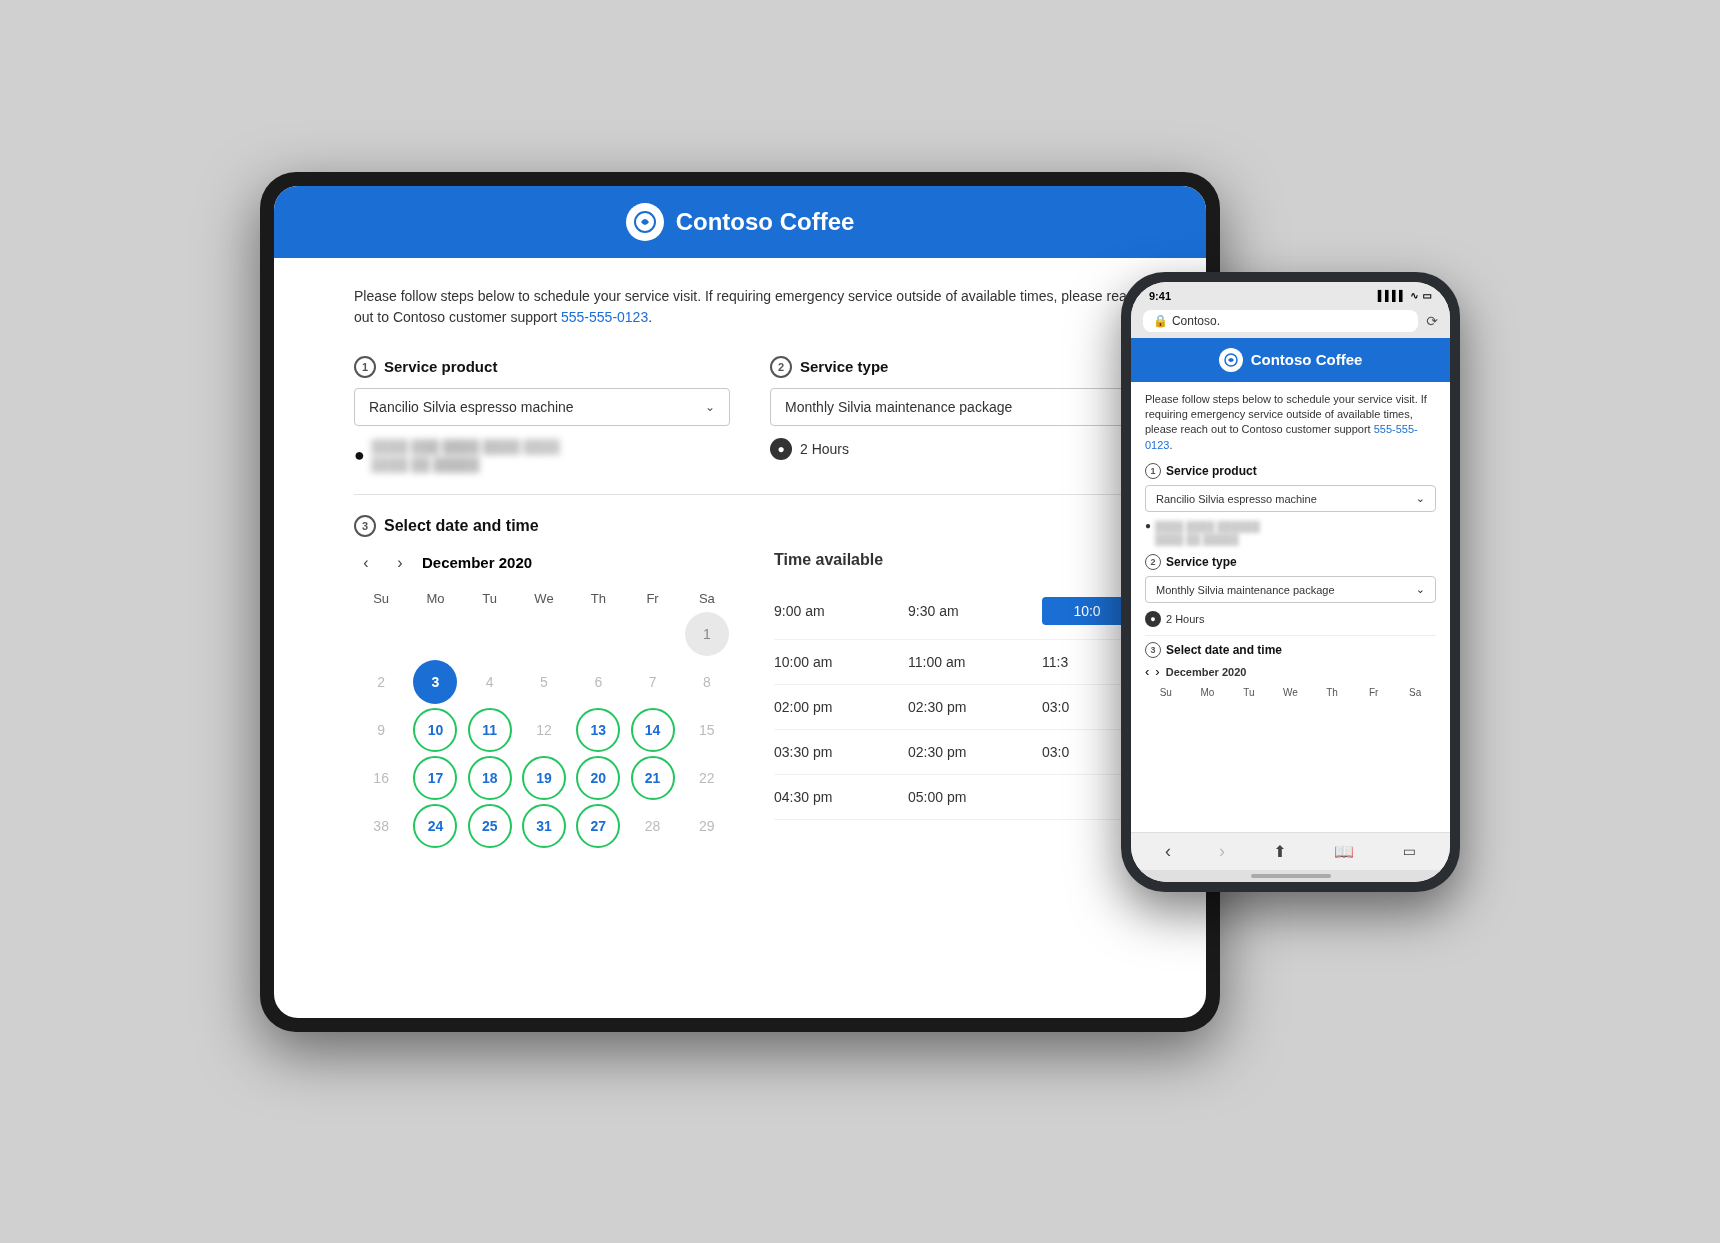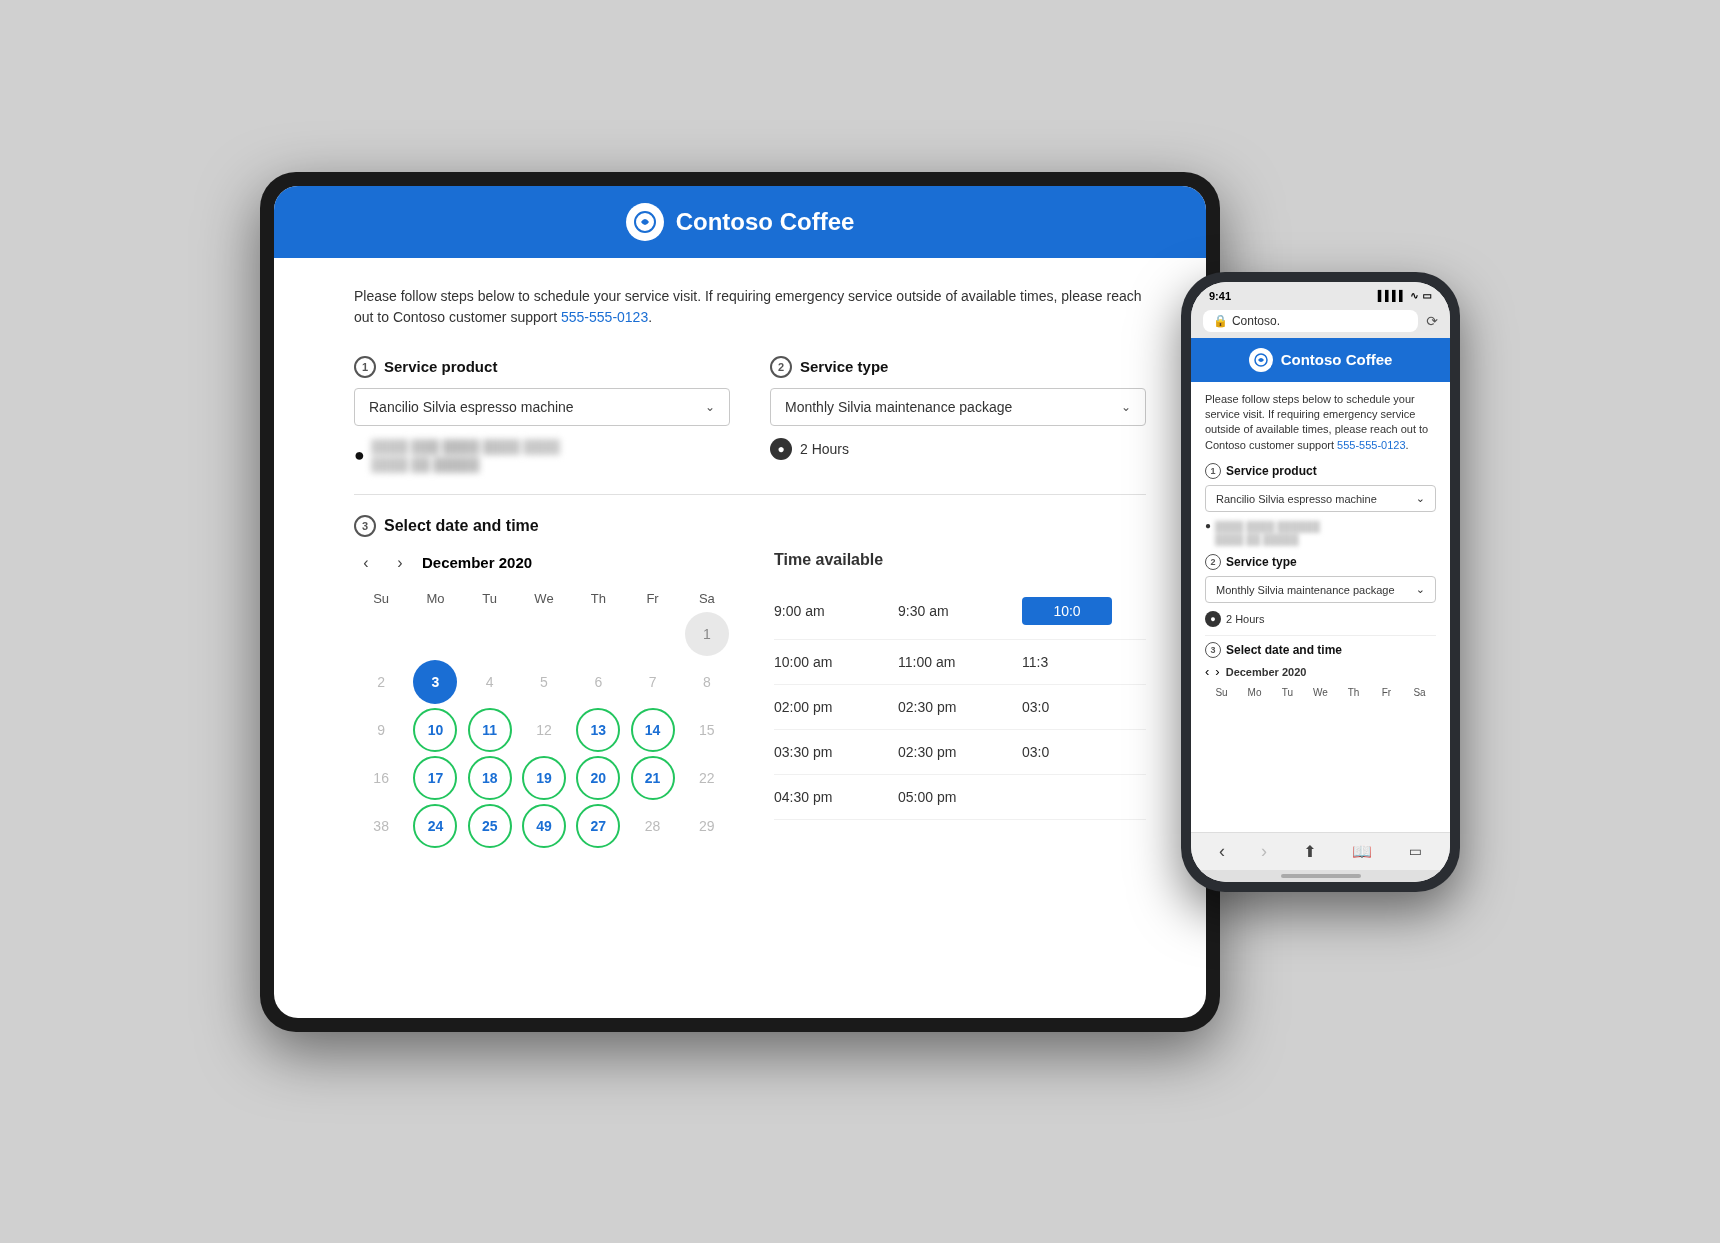--- a/index.html
+++ b/index.html
@@ -290,21 +290,21 @@
       margin-bottom: 14px;
       color: #333;
     }
 
     .time-row {
       display: grid;
       grid-template-columns: 120px 120px 90px;
       align-items: center;
       padding: 14px 0;
       border-bottom: 1px solid #f0f0f0;
-      gap: 4px;
+      gap: 14px;
     }
 
     .time-slot {
       font-size: 14px;
       color: #333;
     }
 
     .time-slot-selected {
       background: #1a6ed4;
       color: #fff;
@@ -312,21 +312,21 @@
       border-radius: 4px;
       font-size: 14px;
       text-align: center;
     }
 
     
     .phone {
       position: absolute;
       right: 0;
       top: 100px;
-      width: 279px;
+      width: 339px;
       height: 620px;
       background: #2a2d32;
       border-radius: 44px;
       padding: 10px;
       box-shadow: 0 20px 50px rgba(0,0,0,0.5);
     }
 
     .phone-inner {
       width: 100%;
       height: 100%;
@@ -673,21 +673,21 @@
                 <span class="cal-cell available">19</span>
                 <span class="cal-cell available">20</span>
                 <span class="cal-cell available">21</span>
                 <span class="cal-cell unavailable">22</span>
               </div>
 
               <div class="cal-row">
                 <span class="cal-cell unavailable">38</span>
                 <span class="cal-cell available">24</span>
                 <span class="cal-cell available">25</span>
-                <span class="cal-cell available">49</span>
+                <span class="cal-cell available">31</span>
                 <span class="cal-cell available">27</span>
                 <span class="cal-cell unavailable">28</span>
                 <span class="cal-cell unavailable">29</span>
               </div>
 
             </div>
           </div>
 
           <div class="times-section">
             <div class="times-title">Time available</div>

